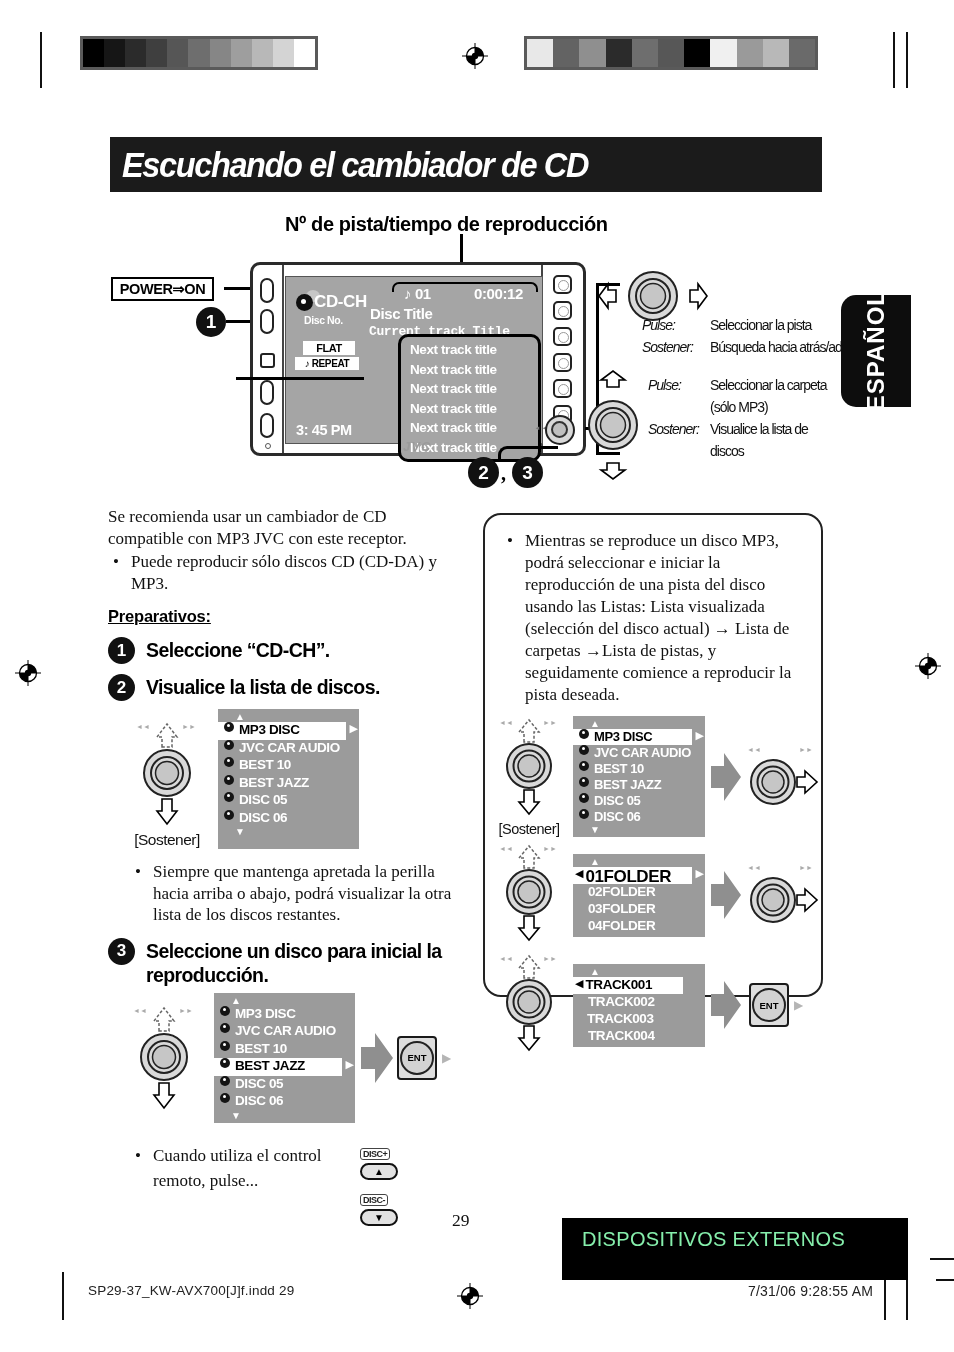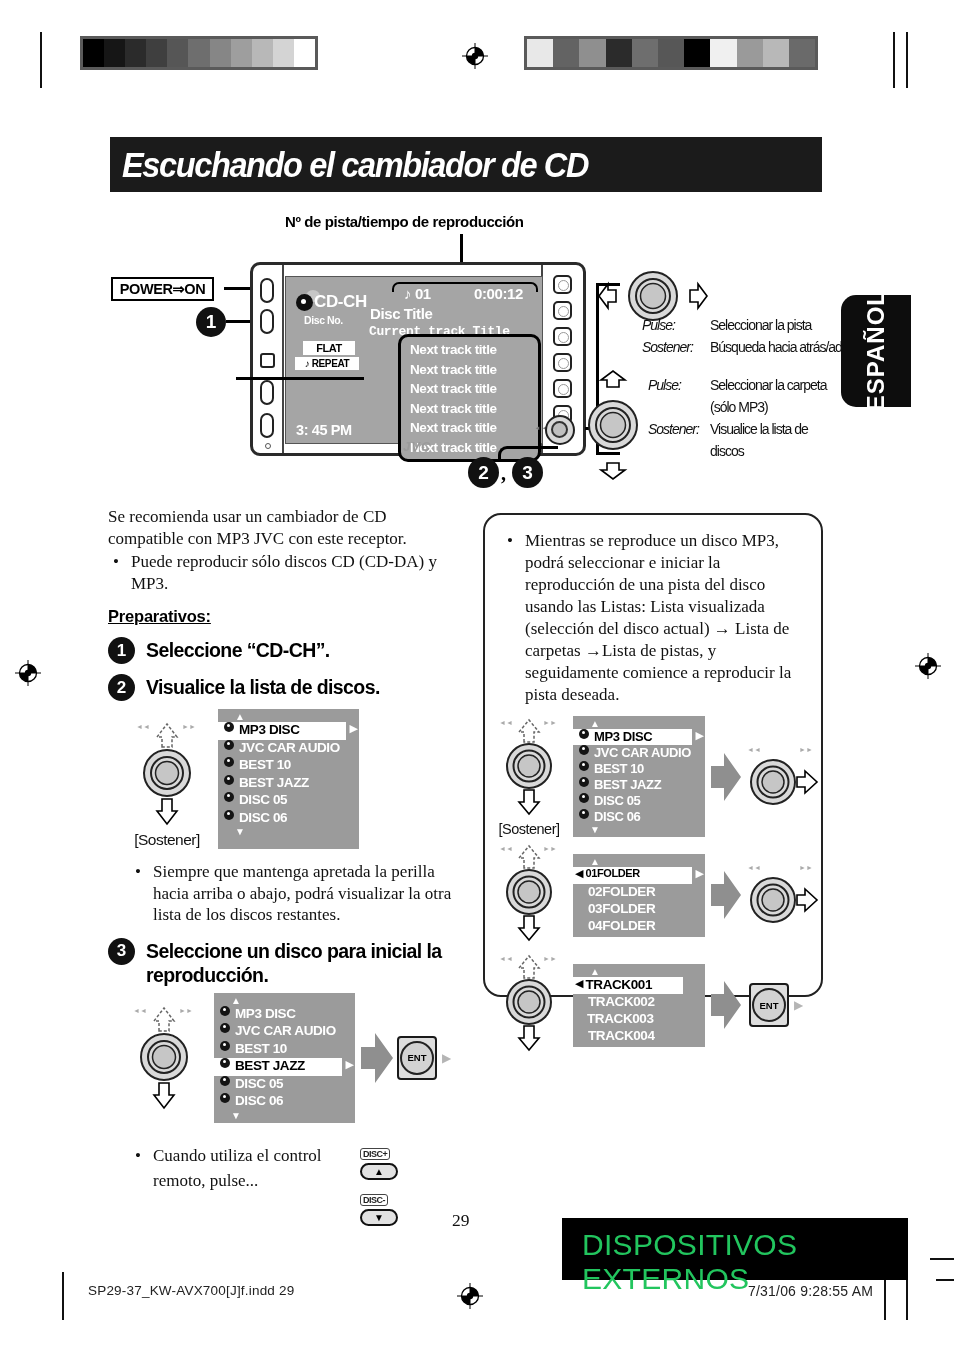--- a/index.html
+++ b/index.html
@@ -101,22 +101,22 @@
            font-size:9px;font-weight:bold;padding:0 2px;color:#222;letter-spacing:-0.5px;}
   .rbtn{width:38px;height:17px;border:2px solid #111;border-radius:9px;background:#e2e2e2;
         display:flex;align-items:center;justify-content:center;font-size:10px;color:#000;margin-top:2px;box-sizing:border-box;}
 
   
   .rbox{left:483px;top:513px;width:340px;height:484px;border:2.5px solid #222;border-radius:18px;box-sizing:border-box;}
   .rbox .bul{padding:15px 10px 0 17px;}
   .drow{display:flex;align-items:center;}
 
   .bigarrow{flex:none;}
-  .footer-bar{left:562px;top:1218px;width:346px;height:62px;background:#000;color:#22c55e;
-              font-size:30px;letter-spacing:0.3px;padding:10px 0 0 20px;box-sizing:border-box;}
+  .footer-bar{left:562px;top:1218px;width:346px;height:62px;background:#000;color:#86efac;
+              font-size:20px;letter-spacing:0.3px;padding:10px 0 0 20px;box-sizing:border-box;}
   .pagenum{left:452px;top:1210px;font-size:17.5px;}
   .printfoot{font-size:13.5px;color:#222;letter-spacing:0.2px;}
 </style>
 </head>
 <body>
 
 <div class="page">
 
   <div class="calbar abs" style="left:80px;width:232px;">
     <div style="background: rgb(0, 0, 0);"></div>
@@ -183,21 +183,21 @@
   <div class="crop-v" style="left:62px;top:1272px;height:48px;"></div>
   <div class="crop-v" style="left:884px;top:1268px;height:52px;"></div>
   <div class="crop-v" style="left:906px;top:1248px;height:72px;"></div>
   <div class="crop-h" style="left:930px;top:1258px;width:24px;"></div>
   <div class="crop-h" style="left:936px;top:1279px;width:18px;"></div>
 
   <div class="title-bar abs">
     <span>Escuchando el cambiador de CD</span>
   </div>
 
-  <div class="abs cb" style="left:285px;top:213px;font-size:15px;color:#000;">Nº de pista/tiempo de reproducción</div>
+  <div class="abs cb" style="left:285px;top:213px;font-size:20px;color:#000;">Nº de pista/tiempo de reproducción</div>
   <div class="line" style="left:460px;top:234px;width:2.5px;height:50px;"></div>
 
   <div class="abs" style="left:111px;top:277px;width:103px;height:24px;border:2.5px solid #000;display:flex;align-items:center;justify-content:center;box-sizing:border-box;">
     <span class="cb" style="font-size:14.5px;color:#000;">POWER⇒ON</span>
   </div>
   <div class="line" style="left:224px;top:287px;width:28px;height:2.5px;"></div>
 
   <div class="bignum abs" style="left:196px;top:307px;width:30px;height:30px;font-size:19px;">
       <span>1</span>
     </div>
@@ -508,21 +508,21 @@
           <circle cx="30" cy="49" r="22" fill="#d9d9d9" stroke="#222" stroke-width="2"></circle>
           <circle cx="30" cy="49" r="15.5" fill="none" stroke="#222" stroke-width="2"></circle>
           <circle cx="30" cy="49" r="11" fill="#c6c6c6" stroke="#222" stroke-width="1.5"></circle>
           <path d="M25 73 L35 73 L35 85 L40 85 L30 97 L20 85 L25 85 Z" fill="#fff" stroke="#000" stroke-width="1.6"></path>
         </svg>
       </div>
       <div class="glist" style="width:132px;margin-left:8px;">
         <div class="ssc">▲</div>
         <div class="grow hl" style="height:17px;padding-left:2px;">
             <span class="larr">◀</span>
-            <span class="glabel" style="font-size:11px;">01FOLDER</span>
+            <span class="glabel" style="font-size:17px;">01FOLDER</span>
             <span class="rarr">▶</span>
           </div>
         <div class="grow" style="height:17px;padding-left:15px;">
             <span class="glabel" style="font-size:13.5px;">02FOLDER</span>
           </div>
         <div class="grow" style="height:17px;padding-left:15px;">
             <span class="glabel" style="font-size:13.5px;">03FOLDER</span>
           </div>
         <div class="grow" style="height:17px;padding-left:15px;">
             <span class="glabel" style="font-size:13.5px;">04FOLDER</span>

